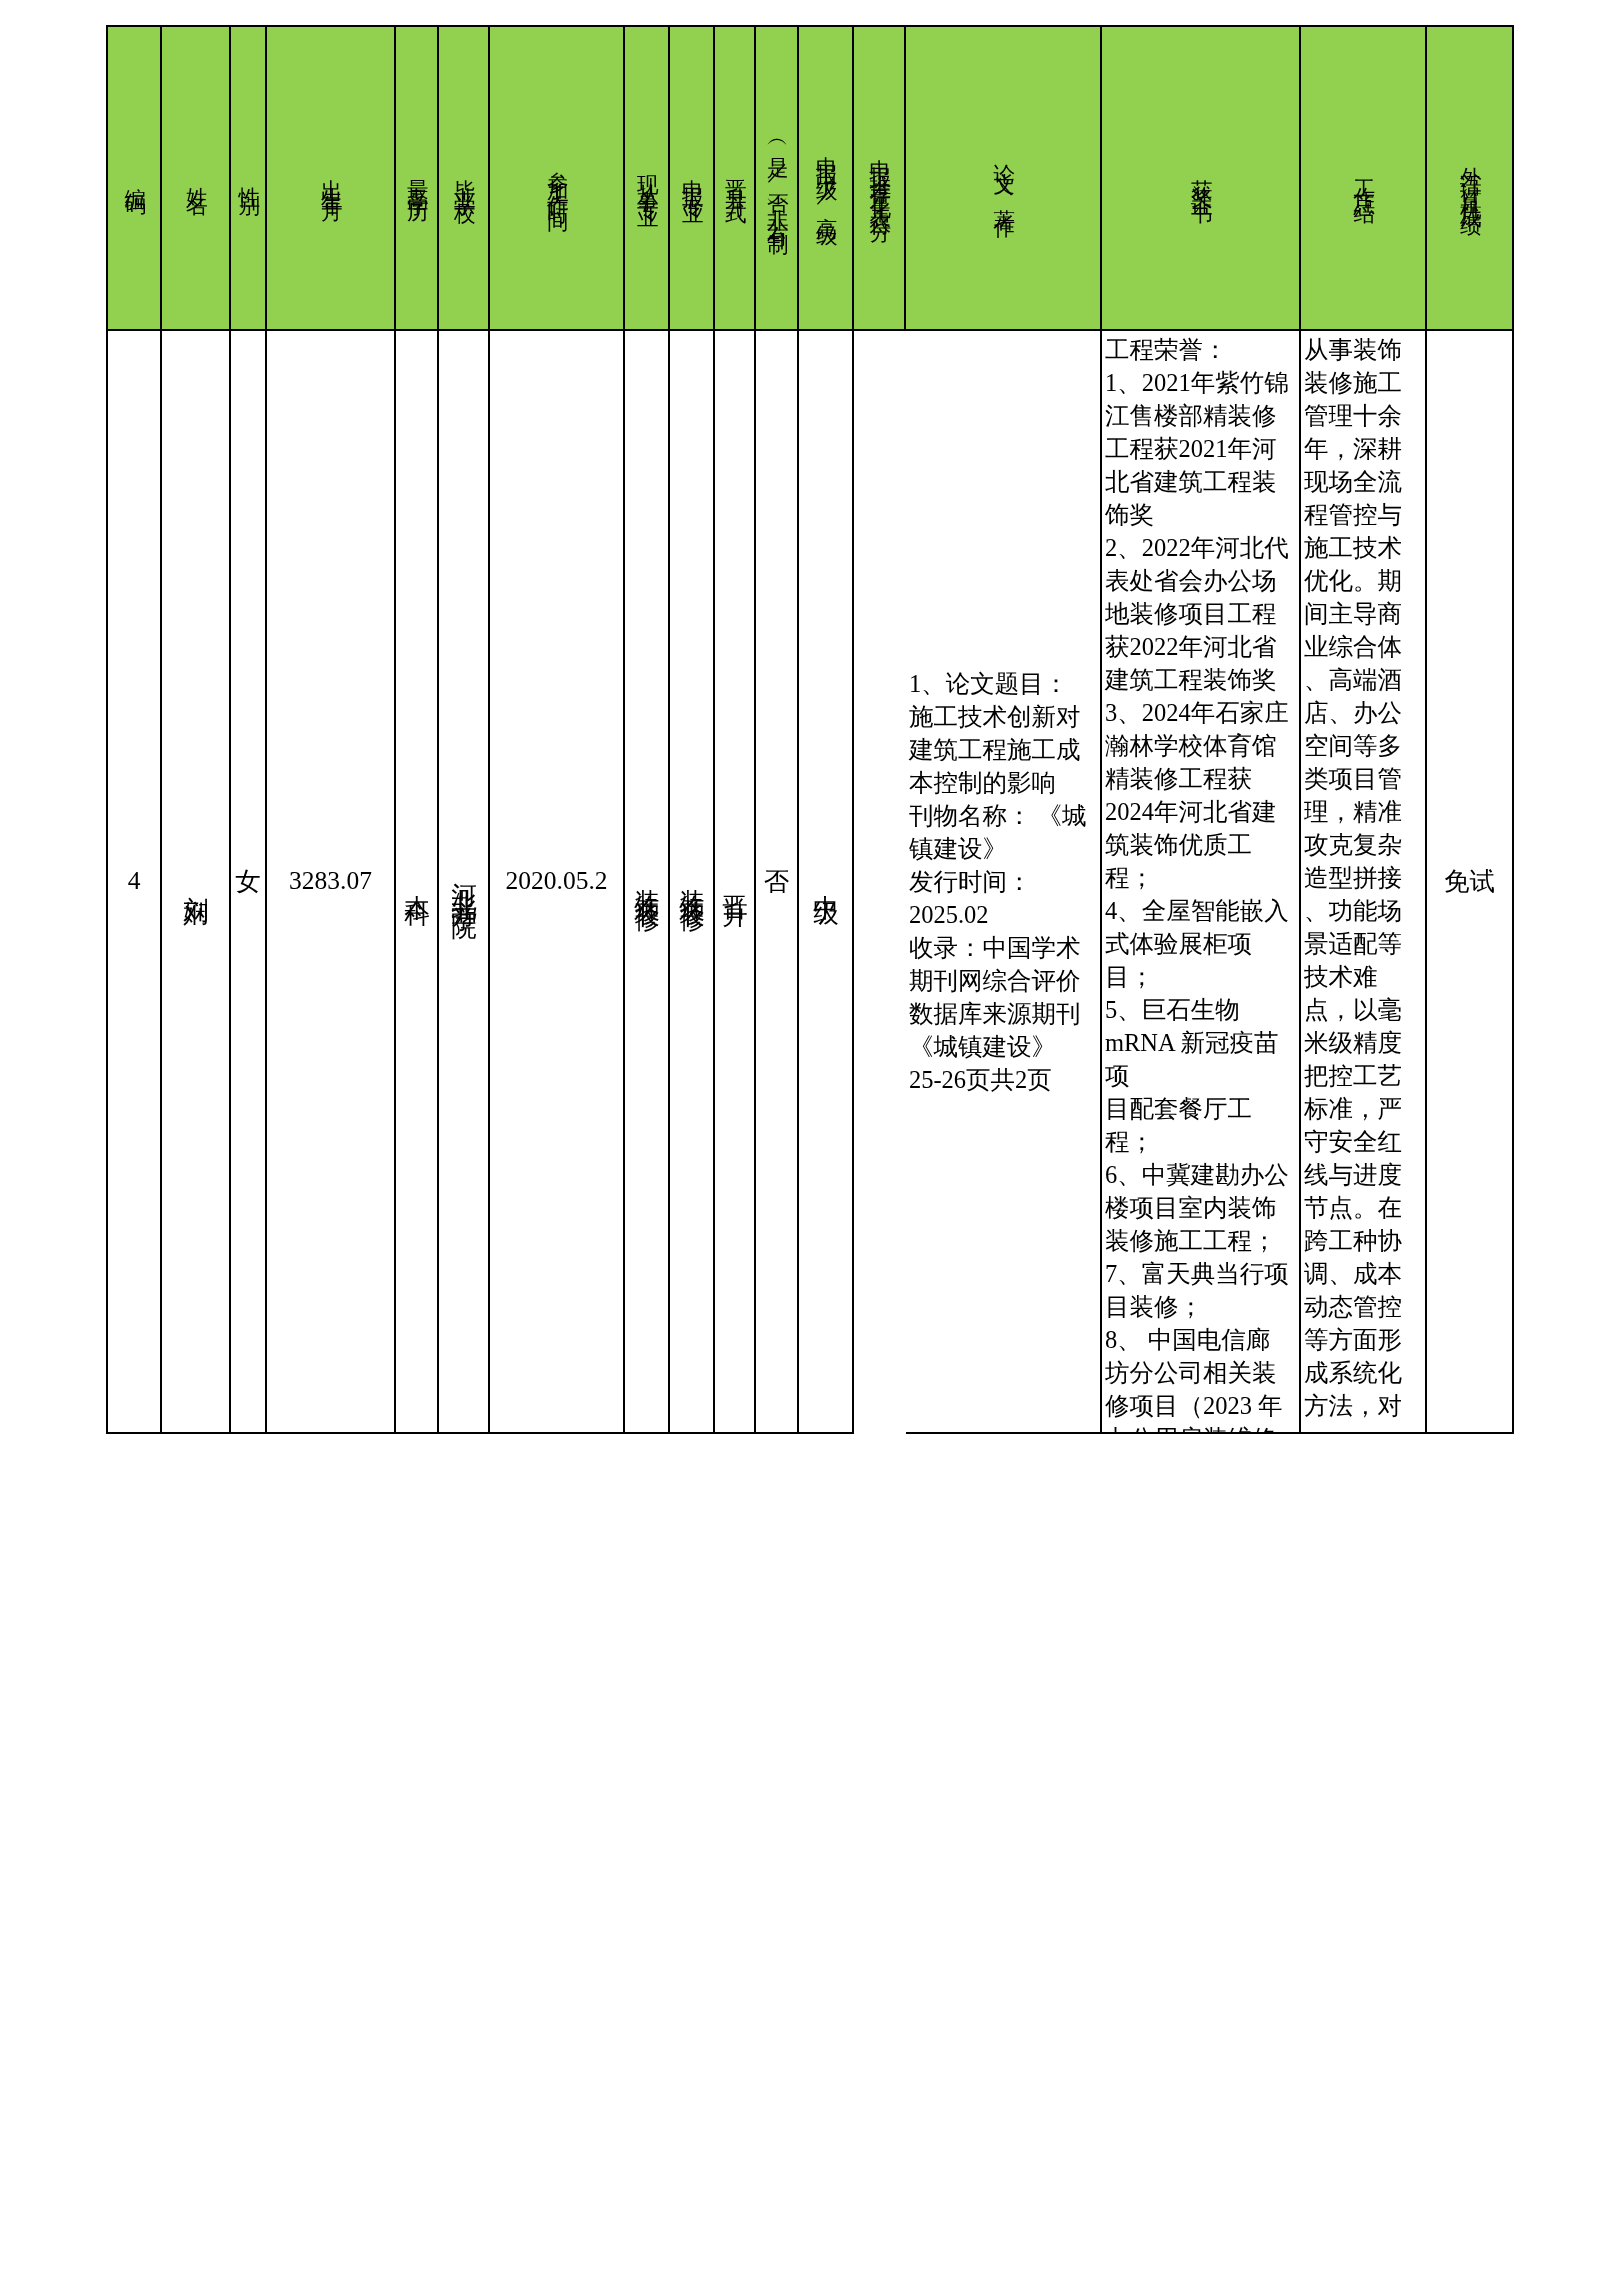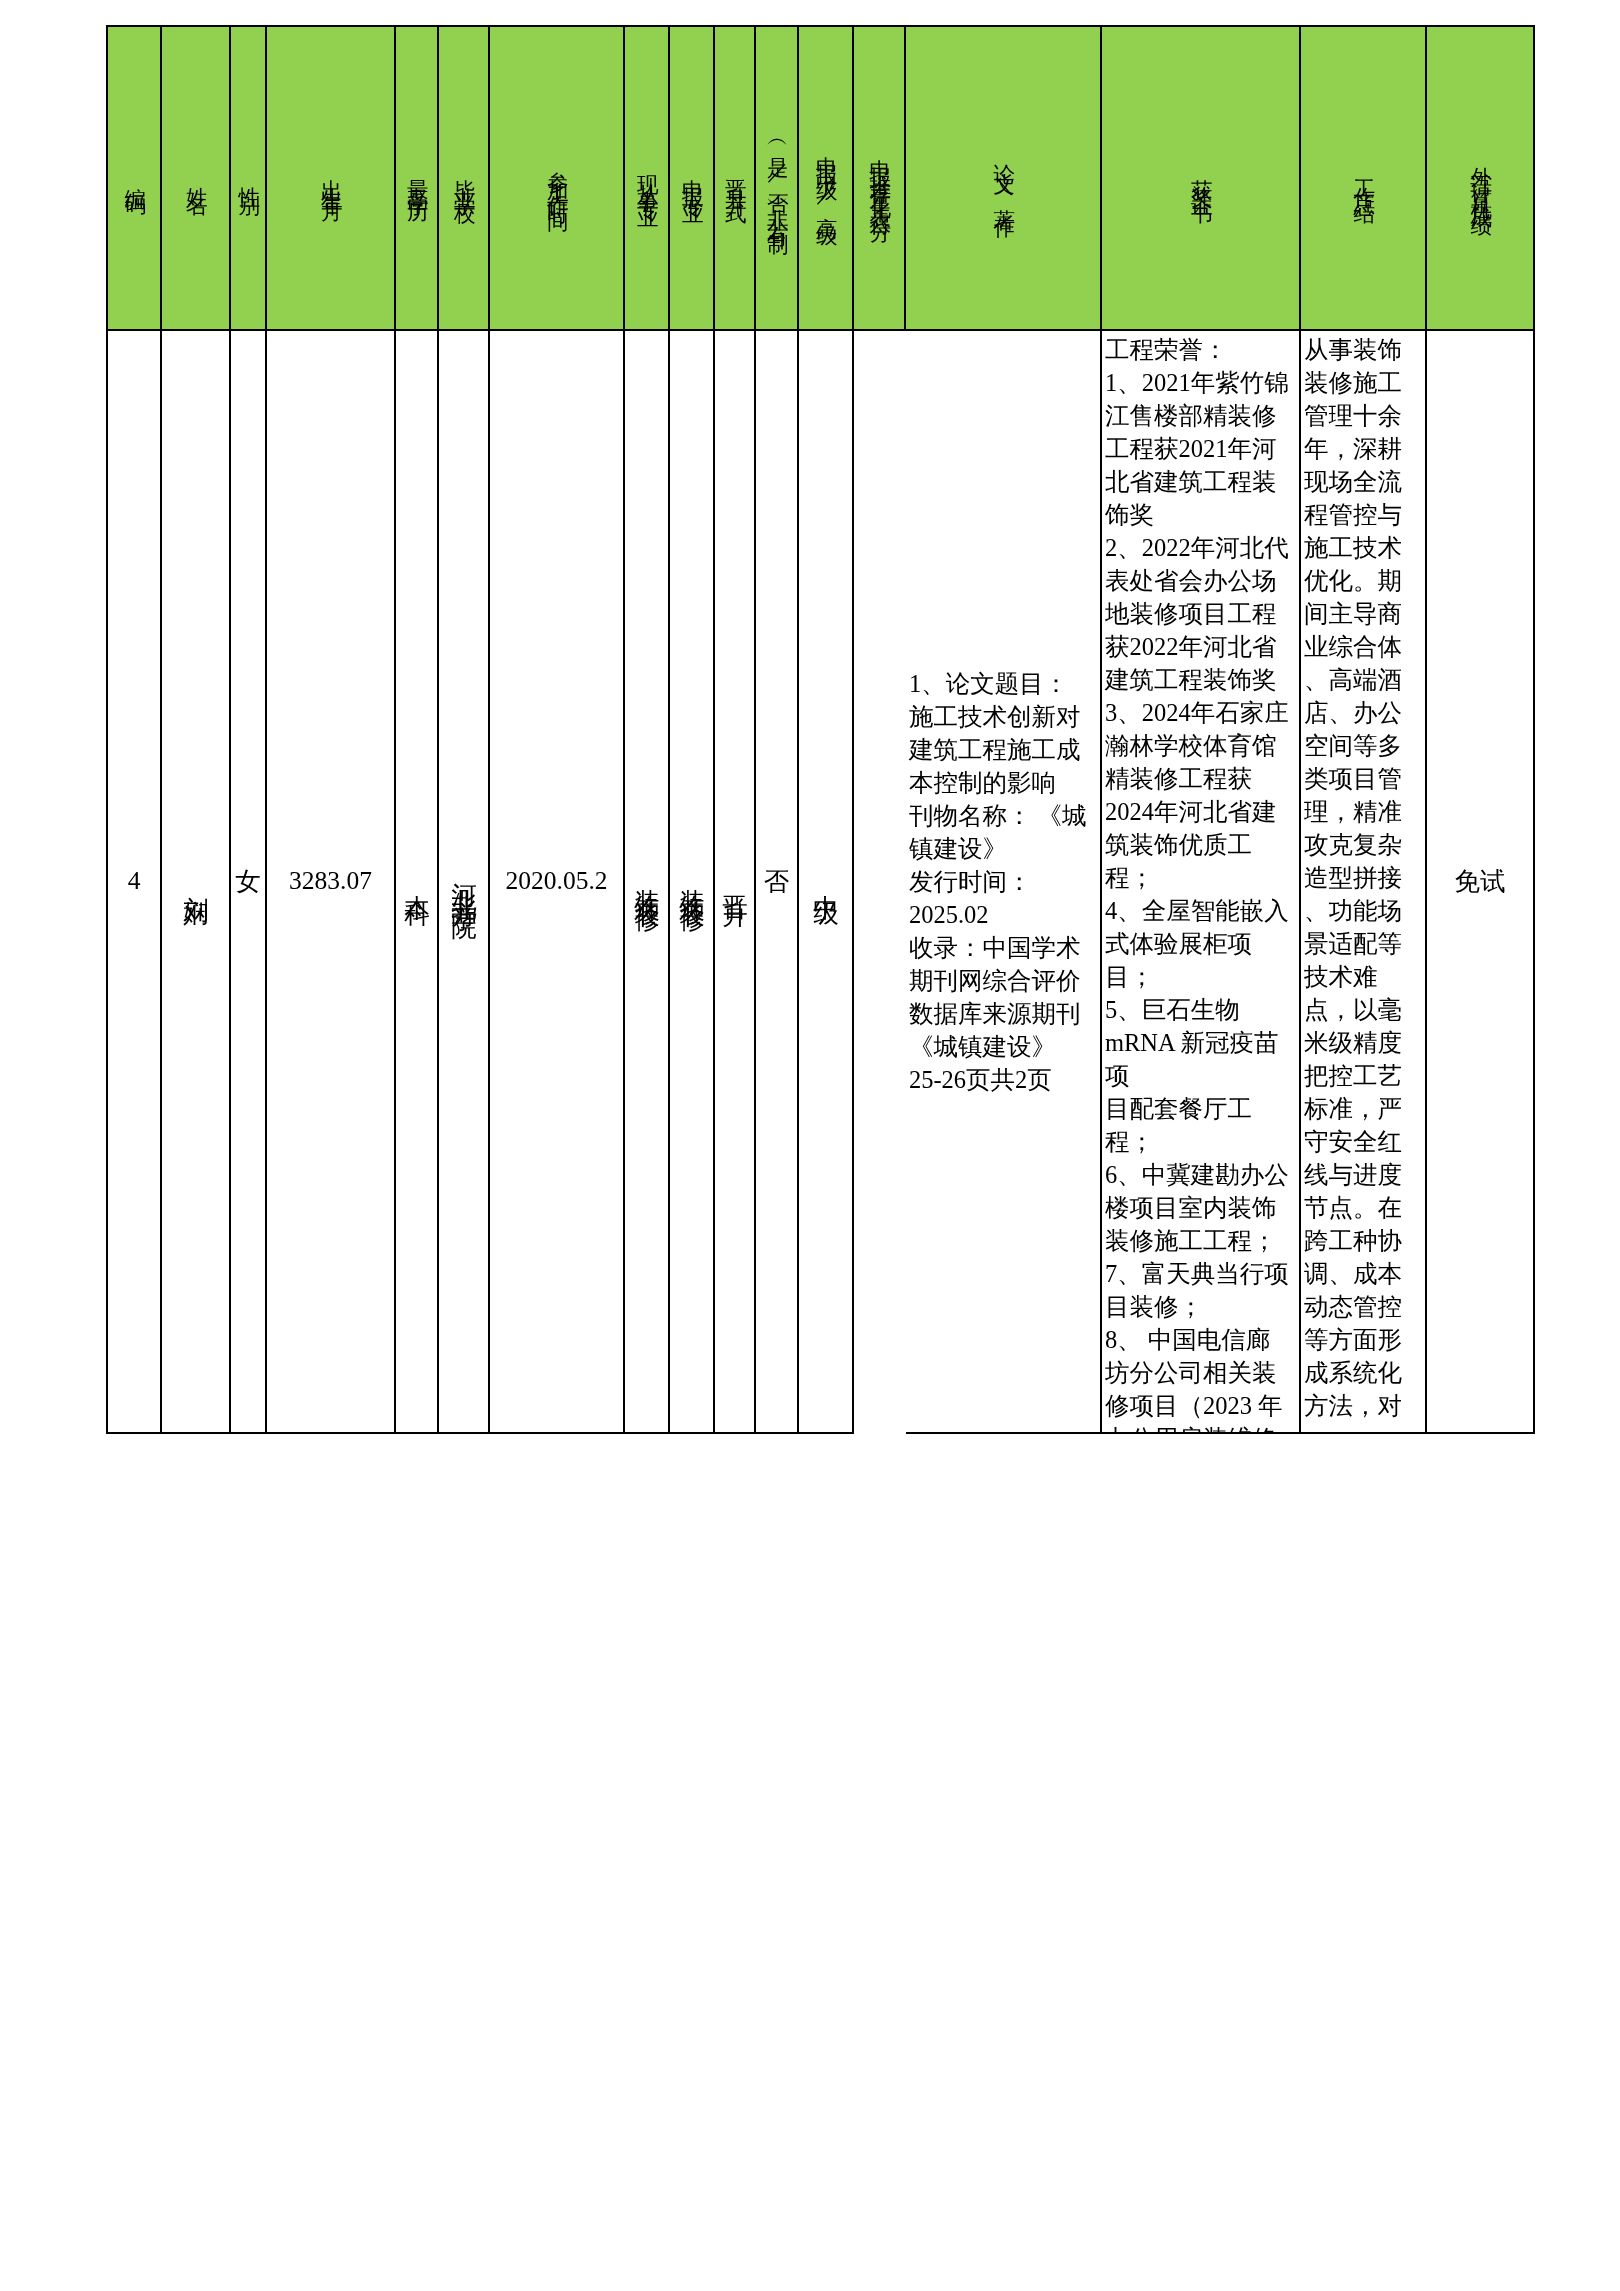--- a/index.html
+++ b/index.html
@@ -294,21 +294,21 @@
 节点。在
 跨工种协
 调、成本
 动态管控
 等方面形
 成系统化
 方法，对</div>
         </div>
     </div>
 
-    <div class="col" style="width:108px">
+    <div class="col" style="width:87px">
       <div class="hcell">
           <span class="vtext">外语计算机成绩</span>
         </div>
       <div class="dcell">
           <span class="dval-h">免试</span>
         </div>
     </div>
 
   </div>
 </div>

